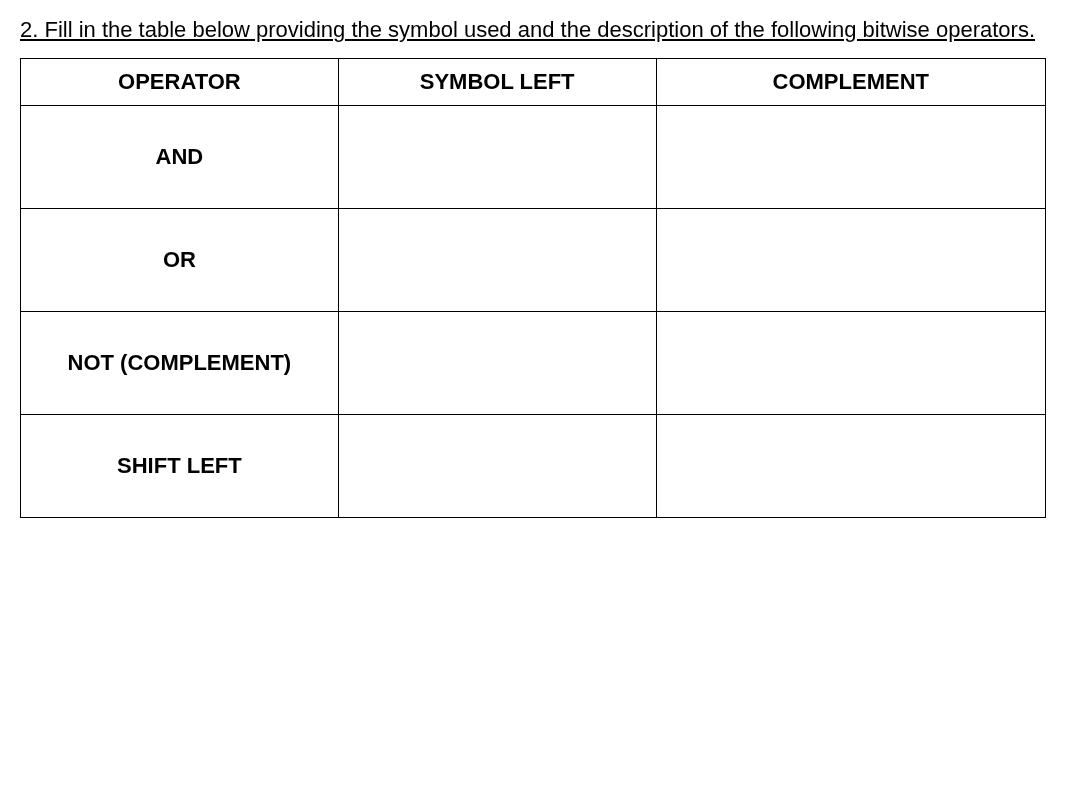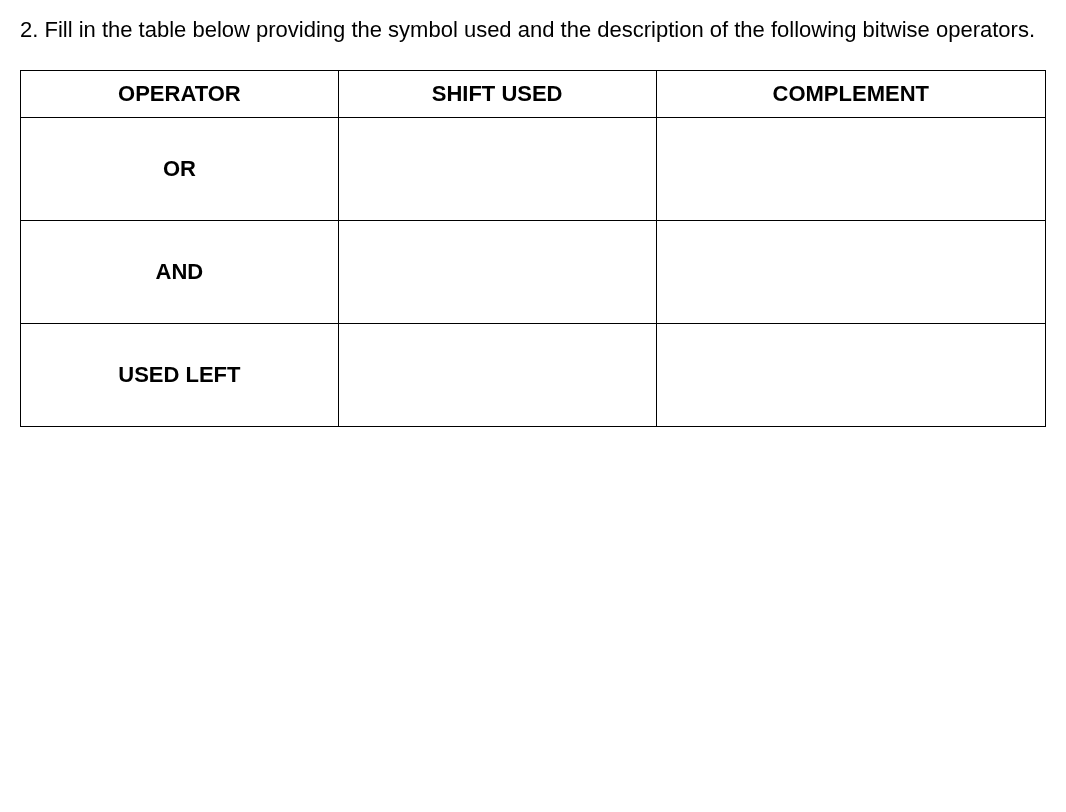--- a/index.html
+++ b/index.html
@@ -7,21 +7,22 @@
       font-size: 22px;
       color: #000;
       background: #fff;
       margin: 0;
       padding: 14px 20px 20px 20px;
       width: 1066px;
       box-sizing: border-box;
     }
     .prompt {
       line-height: 1.45;
-      margin-bottom: 24px;
+      margin-bottom: 12px;
+      text-decoration: underline;
     }
     table {
       border-collapse: collapse;
       width: 100%;
       border-radius: 28px;
     }
     th, td {
       border: 1.5px solid #000;
       text-align: center;
       vertical-align: middle;
@@ -46,34 +47,39 @@
 
 <table>
   <colgroup>
     <col class="c1">
       <col class="c2">
       <col class="c3">
   </colgroup>
   <thead>
     <tr>
       <th>OPERATOR</th>
-      <th>SHIFT USED</th>
+      <th>SYMBOL LEFT</th>
       <th>COMPLEMENT</th>
     </tr>
   </thead>
   <tbody>
+    <tr>
+      <td>AND</td>
+      <td></td>
+      <td></td>
+    </tr>
     <tr>
       <td>OR</td>
       <td></td>
       <td></td>
     </tr>
     <tr>
-      <td>AND</td>
+      <td>NOT (COMPLEMENT)</td>
       <td></td>
       <td></td>
     </tr>
     <tr>
-      <td>USED LEFT</td>
+      <td>SHIFT LEFT</td>
       <td></td>
       <td></td>
     </tr>
   </tbody>
 </table>
 
 </body></html>

